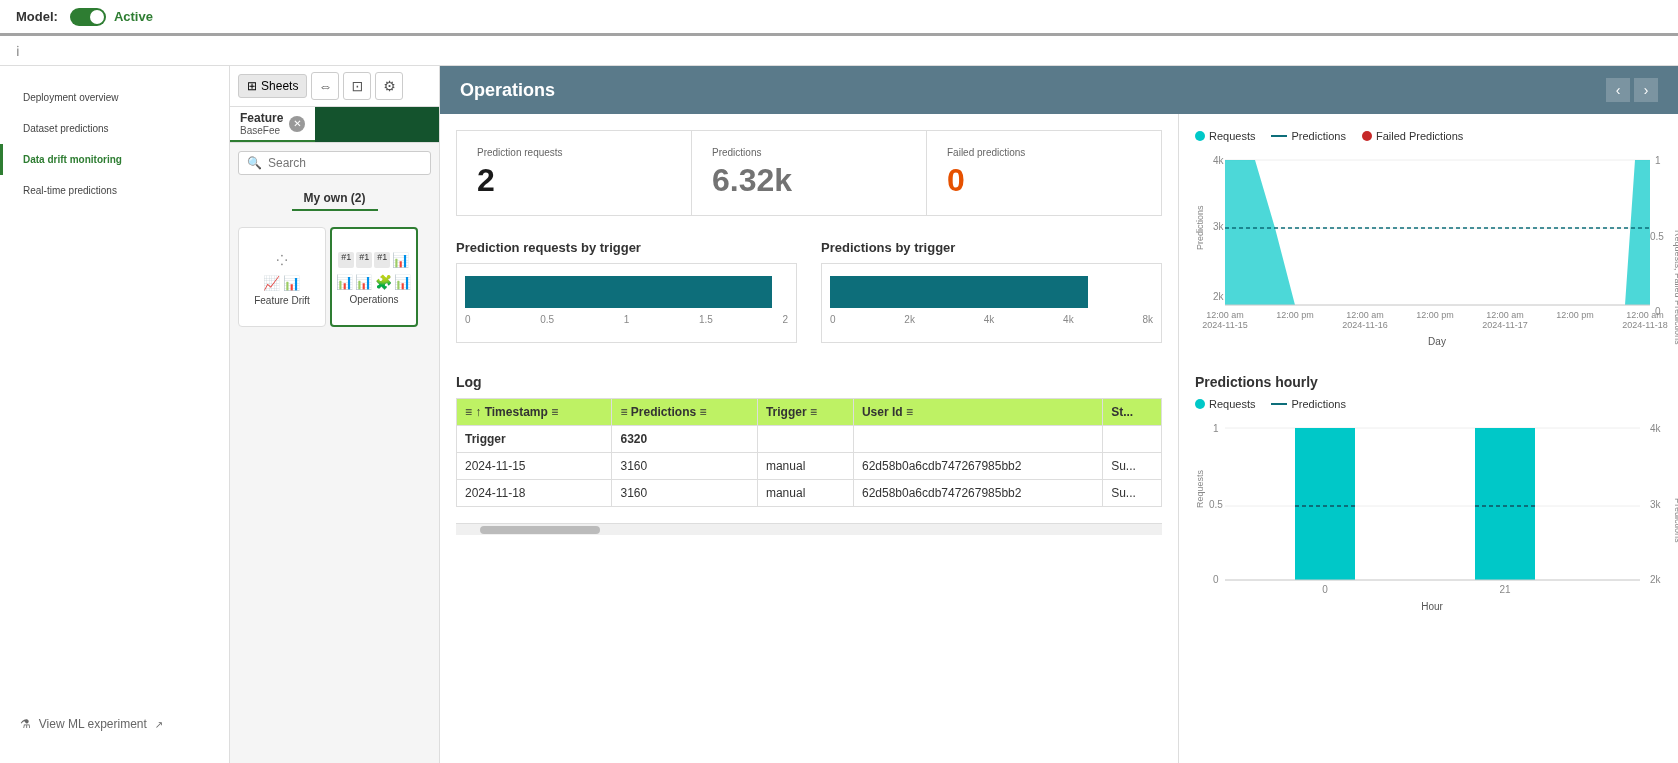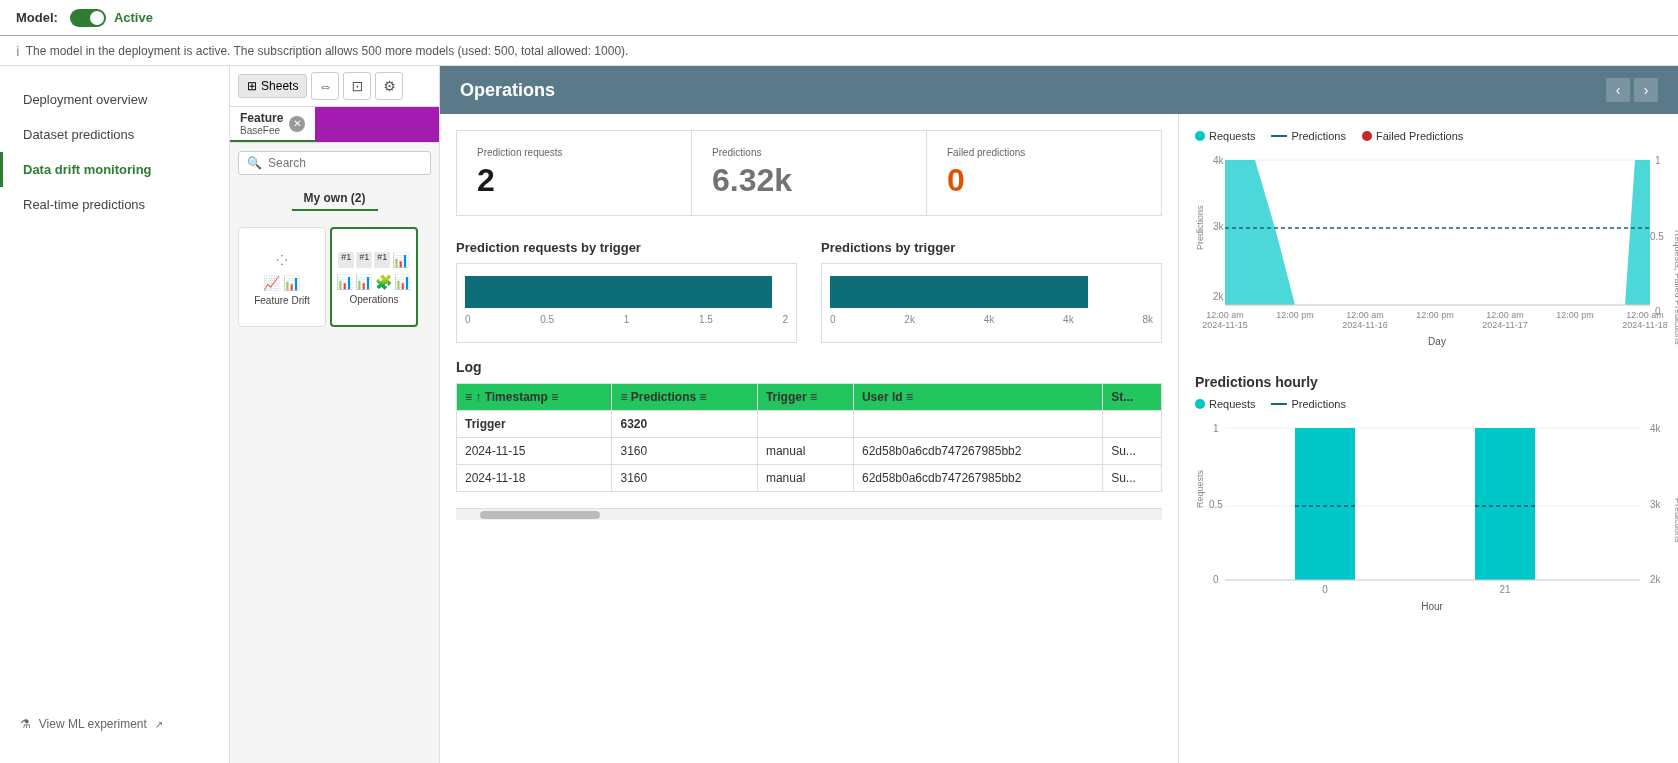--- a/index.html
+++ b/index.html
@@ -1,20 +1,20 @@
 <!DOCTYPE html>
 <html><head>
   <meta charset="utf-8">
   <style>
     * { box-sizing: border-box; margin: 0; padding: 0; }
     body { font-family: 'Segoe UI', Arial, sans-serif; font-size: 13px; background: #f0f0f0; color: #333; overflow: hidden; }
 
     .top-bar {
       background: #fff;
-      border-bottom: 1px solid #a3a3a3;
+      border-bottom: 3px solid #a3a3a3;
       padding: 6px 16px;
       display: flex;
       align-items: center;
       gap: 8px;
       height: 36px;
     }
     .model-label { font-size: 13px; font-weight: 600; margin-right: 4px; }
     .toggle-switch {
       display: inline-flex; align-items: center; gap: 6px;
     }
@@ -50,21 +50,21 @@
       width: 230px;
       background: #fff;
       border-right: 1px solid #ddd;
       display: flex;
       flex-direction: column;
       padding: 16px 0;
     }
     .sidebar-item {
       padding: 10px 20px;
       cursor: pointer;
-      font-size: 13px;
+      font-size: 10px;
       color: #444;
       border-left: 3px solid transparent;
     }
     .sidebar-item.active {
       border-left: 3px solid #2e7d32;
       color: #2e7d32;
       font-weight: 600;
     }
     .sidebar-bottom {
       margin-top: auto;
@@ -248,21 +248,21 @@
     }
     .stat-card:last-child { border-right: none; }
     .stat-label { font-size: 10px; color: #666; margin-bottom: 4px; }
     .stat-value { font-size: 32px; font-weight: 600; color: #737373; }
     .stat-value.dark { color: #1a1a1a; }
     .stat-value.orange { color: #e65100; }
 
     .charts-row {
       display: flex;
       gap: 24px;
-      margin-bottom: 16px;
+      margin-bottom: 31px;
     }
     .chart-section {
       flex: 1;
     }
     .chart-title { font-size: 13px; font-weight: 600; margin-bottom: 8px; }
     .bar-chart-container {
       border: 1px solid #ddd;
       padding: 8px 8px 24px;
       position: relative;
       height: 80px;
@@ -281,21 +281,21 @@
       justify-content: space-between;
       font-size: 10px;
       color: #888;
       padding: 2px 0;
     }
 
     .log-section { margin-bottom: 16px; }
     .log-title { font-size: 14px; font-weight: 700; margin-bottom: 8px; }
     .log-table { width: 100%; border-collapse: collapse; font-size: 12px; }
     .log-table th {
-      background: #22c55e;
+      background: #bef264;
       padding: 6px 8px;
       text-align: left;
       border: 1px solid #ddd;
       font-weight: 600;
     }
     .log-table td {
       padding: 6px 8px;
       border: 1px solid #ddd;
       color: #333;
     }
@@ -350,21 +350,20 @@
   <div class="toggle-switch">
     <div class="toggle-track">
       <div class="toggle-thumb"></div>
     </div>
   </div>
   <span class="active-label">Active</span>
 </div>
 
 <div class="info-bar">
   <span class="info-icon">ℹ</span>
-  <span>The model in the deployment is active. The subscription allows 500 more models (used: 500, total allowed: 1000).</span>
 </div>
 
 <div class="main-layout">
 
   <div class="sidebar">
     <div class="sidebar-item">
       <span>Deployment overview</span>
     </div>
     <div class="sidebar-item">
       <span>Dataset predictions</span>
@@ -387,21 +386,21 @@
     <div class="sheets-toolbar">
       <button class="sheets-btn active">
         <span>⊞</span>
         <span>Sheets</span>
       </button>
       <div class="icon-btn">⇔</div>
       <div class="icon-btn">⊡</div>
       <div class="icon-btn">⚙</div>
     </div>
 
-    <div style="background:#a21caf; border-bottom:1px solid #ddd; display:flex; align-items:center;">
+    <div style="background:#14532d; border-bottom:1px solid #ddd; display:flex; align-items:center;">
       <div class="feature-tab">
         <div>
           <div class="feature-tab-title">Feature</div>
           <div style="font-size:10px;">BaseFee</div>
         </div>
         <div class="feature-tab-close">✕</div>
       </div>
     </div>
 
     <div class="search-box">

